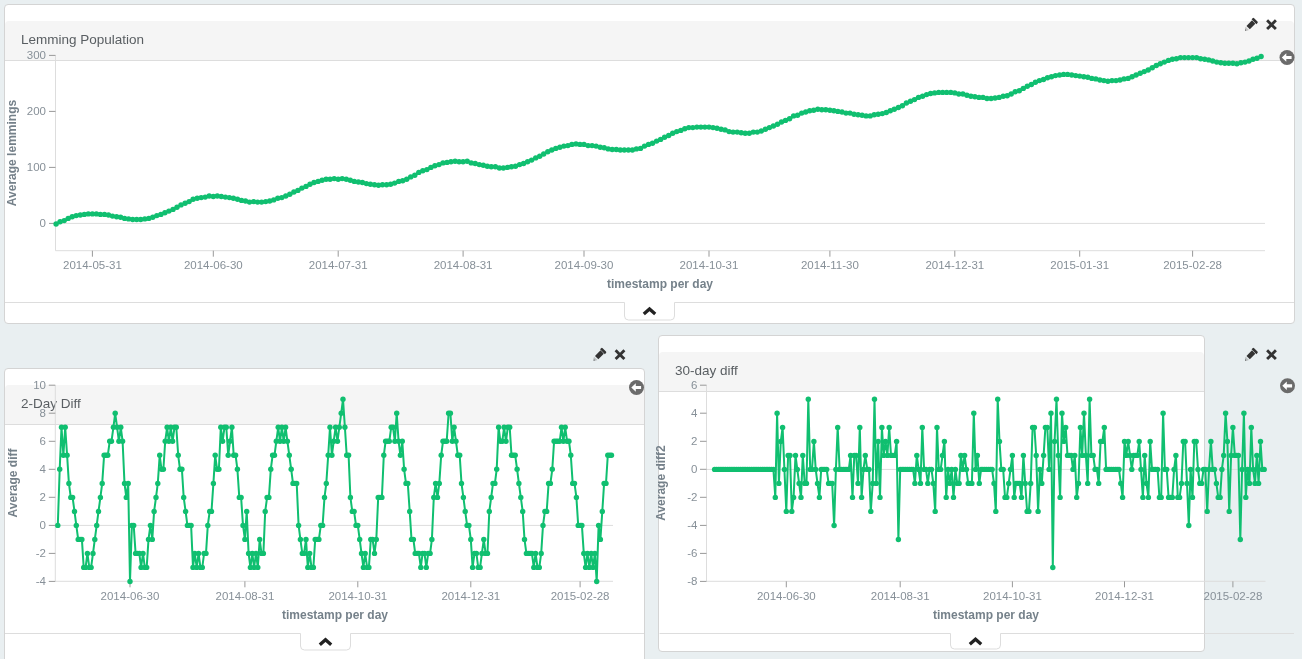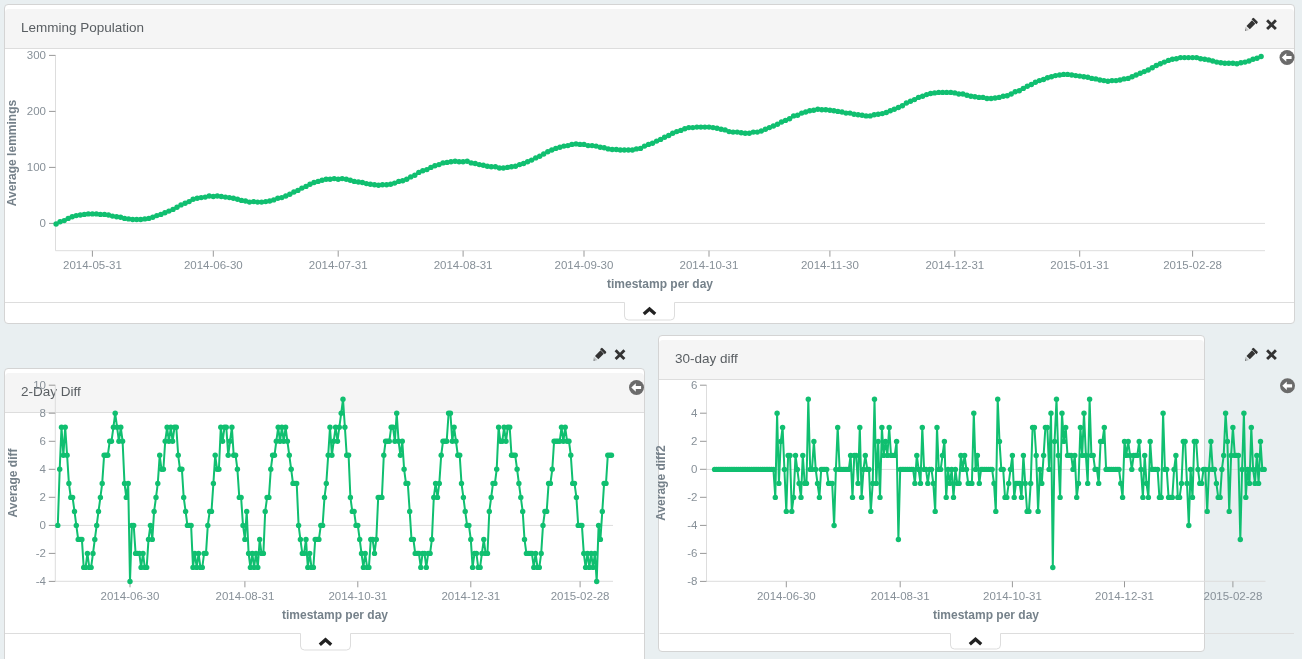--- a/index.html
+++ b/index.html
@@ -1,16 +1,16 @@
 <!DOCTYPE html>
 <html><head><meta charset="utf-8"><style>
 html,body{margin:0;padding:0;background:#e9eff1;width:1302px;height:659px;overflow:hidden;}
 *{box-sizing:border-box;}
 .panel{position:absolute;background:#fff;border:1px solid #d4d4d4;border-radius:4px;}
-.phead{position:absolute;left:0;top:4px;right:0;height:40px;background:#f5f5f5;border-bottom:1px solid #ddd;border-radius:4px 4px 0 0;}
+.phead{position:absolute;left:0;top:16px;right:0;height:40px;background:#f5f5f5;border-bottom:1px solid #ddd;border-radius:4px 4px 0 0;}
 .ptitle{position:absolute;left:16px;top:0;line-height:37px;font-family:"Liberation Sans",sans-serif;font-size:13.5px;color:#595e62;}
 svg text.tl{font-family:"Liberation Sans",sans-serif;font-size:11.5px;fill:#879098;}
 svg text.at{font-family:"Liberation Sans",sans-serif;font-size:12px;font-weight:bold;fill:#75818a;}
 #overlay{position:absolute;left:0;top:0;}
 </style></head><body>
 <div class="panel" style="left:4px;top:4px;width:1291px;height:320px;">
   <div class="phead">
       <div class="ptitle">Lemming Population</div>
     </div>
 </div>

